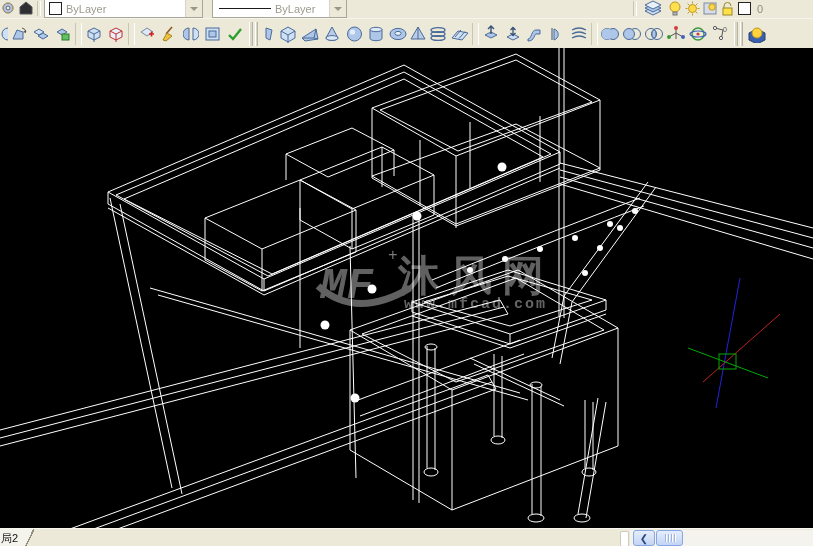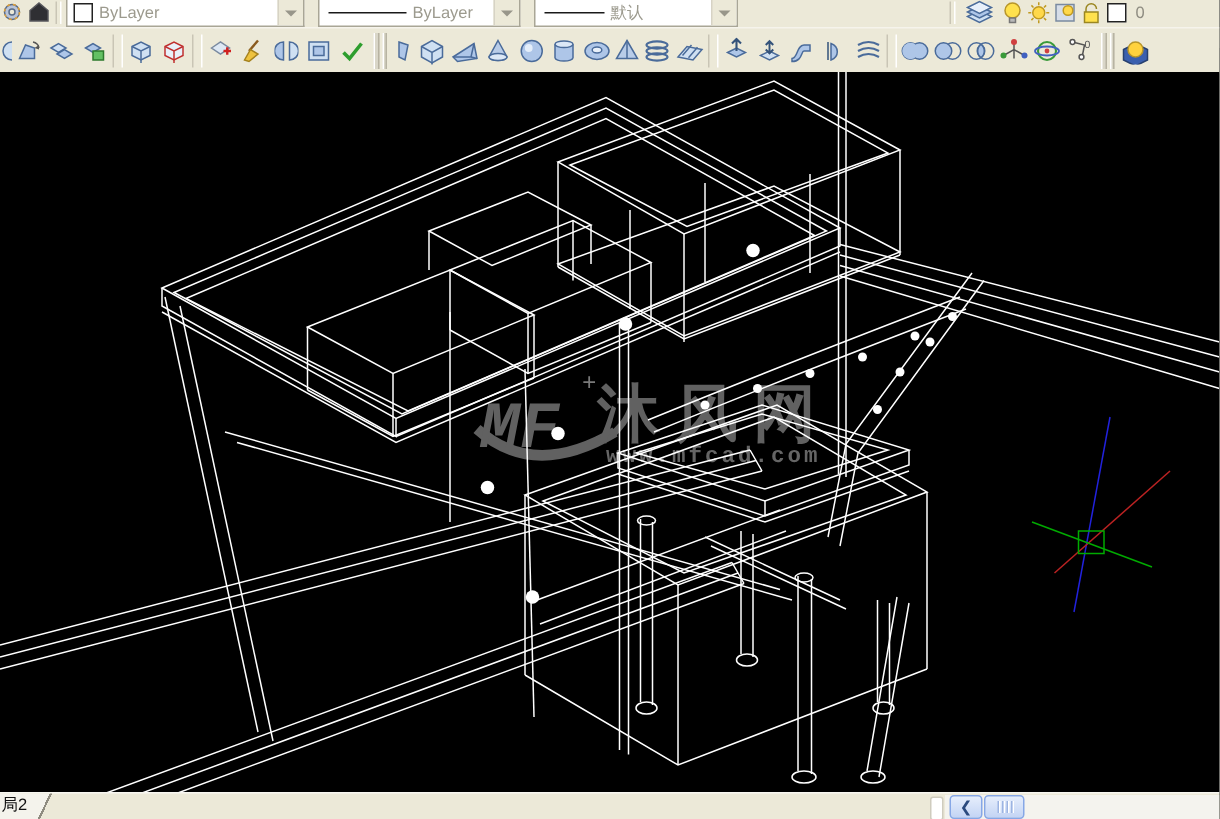--- a/index.html
+++ b/index.html
@@ -25,21 +25,21 @@
   .grip{width:9px;height:24px;margin:0 3px;display:flex;gap:2px;align-items:stretch;flex:0 0 auto;}
   .grip b{width:2px;background:#d9d6c8;border-left:1px solid #fff;border-right:1px solid #b7b3a2;}
   .layericons{position:absolute;top:0;height:17px;display:flex;align-items:center;gap:3px;}
   .lname{color:#8f8d82;font-size:11px;padding-left:3px;}
   
   .canvas{position:absolute;left:0;top:48px;width:813px;height:480px;background:#000;overflow:hidden;font-family:Liberation Mono, monospace;}
   .canvas svg{display:block;}
   
   .bbar{position:absolute;left:0;top:528px;width:813px;height:18px;background:#ece9d8;border-top:1px solid #f8f7f1;}
   .laytab{position:absolute;left:0;top:0;width:36px;height:18px;background:#f4f3ec;
-          clip-path:polygon(0 0,34px 0,25px 18px,0 18px);display:flex;align-items:flex-start;}
+          clip-path:polygon(0 0,34px 0,25px 18px,0 18px);display:flex;align-items:center;}
   .laytab span{color:#111;font-size:11px;margin-left:1px;}
   .tabedge{position:absolute;left:24px;top:0;width:11px;height:18px;
            background:linear-gradient(115deg,transparent 47%,#8f8c80 47%,#8f8c80 55%,transparent 55%);}
   .hsb{position:absolute;left:630px;top:1px;right:0;height:16px;background:#f4f3ee;}
   .hsplit{position:absolute;left:620px;top:2px;width:7px;height:14px;background:#fff;border:1px solid #cfccbe;border-radius:2px;}
   .sbtn{position:absolute;top:1px;height:14px;border:1px solid #86a7e6;border-radius:3px;
         background:linear-gradient(#e6eefc,#c3d4f4);display:flex;align-items:center;justify-content:center;}
   .sbtn.arrow{left:633px;width:20px;color:#2b4a7e;font-weight:bold;font-size:10px;}
   .sbtn.thumb{left:656px;width:25px;}
   .sbtn.thumb i{display:flex;gap:2px;}
@@ -74,27 +74,20 @@
     </div>
 
     <div class="combo" style="left:212px;width:133px">
       <span class="linesample" style="width:52px"></span>
       <span class="txt">ByLayer</span>
       <span class="cbtn">
           <i></i>
         </span>
     </div>
 
-    <div class="combo" style="left:356px;width:134px">
-      <span class="linesample" style="width:40px"></span>
-      <span class="txt">默认</span>
-      <span class="cbtn">
-          <i></i>
-        </span>
-    </div>
 
 
     <span class="vsep" style="left:633px"></span>
 
     <span style="position:absolute;left:643px;top:0">
       <svg class="micon" width="20" height="17">
           <path d="M2 11 l8-4 8 4-8 4z" fill="#cfe0f2" stroke="#4a6b9a"></path>
           <path d="M2 8 l8-4 8 4-8 4z" fill="#aec6e8" stroke="#4a6b9a"></path>
           <path d="M2 5 l8-4 8 4-8 4z" fill="#e8f0fa" stroke="#4a6b9a"></path>
         </svg>

